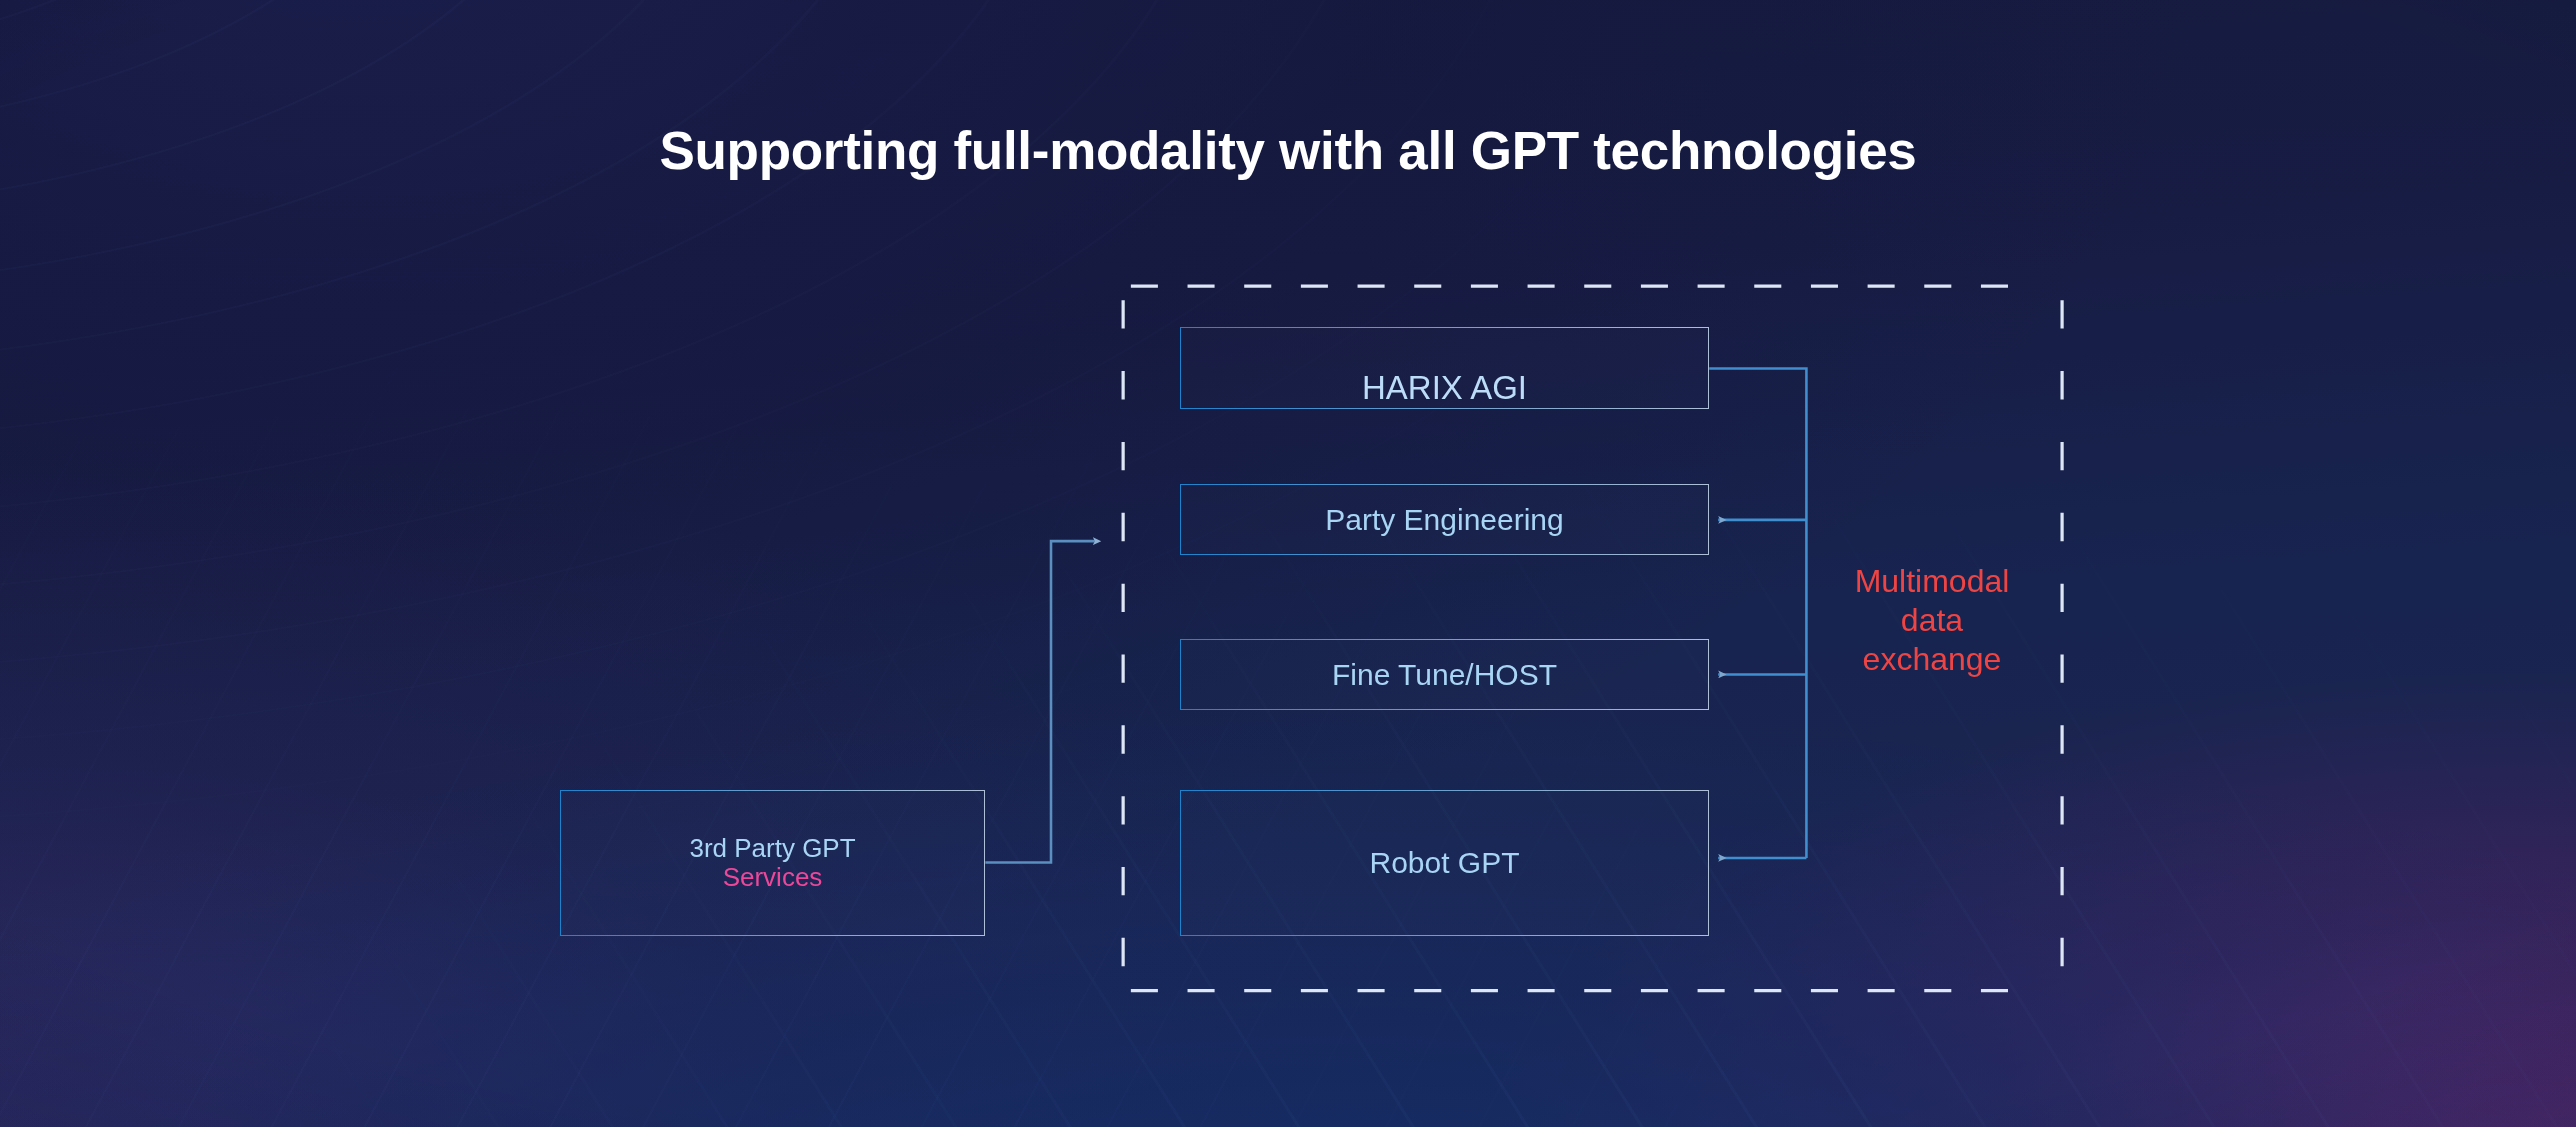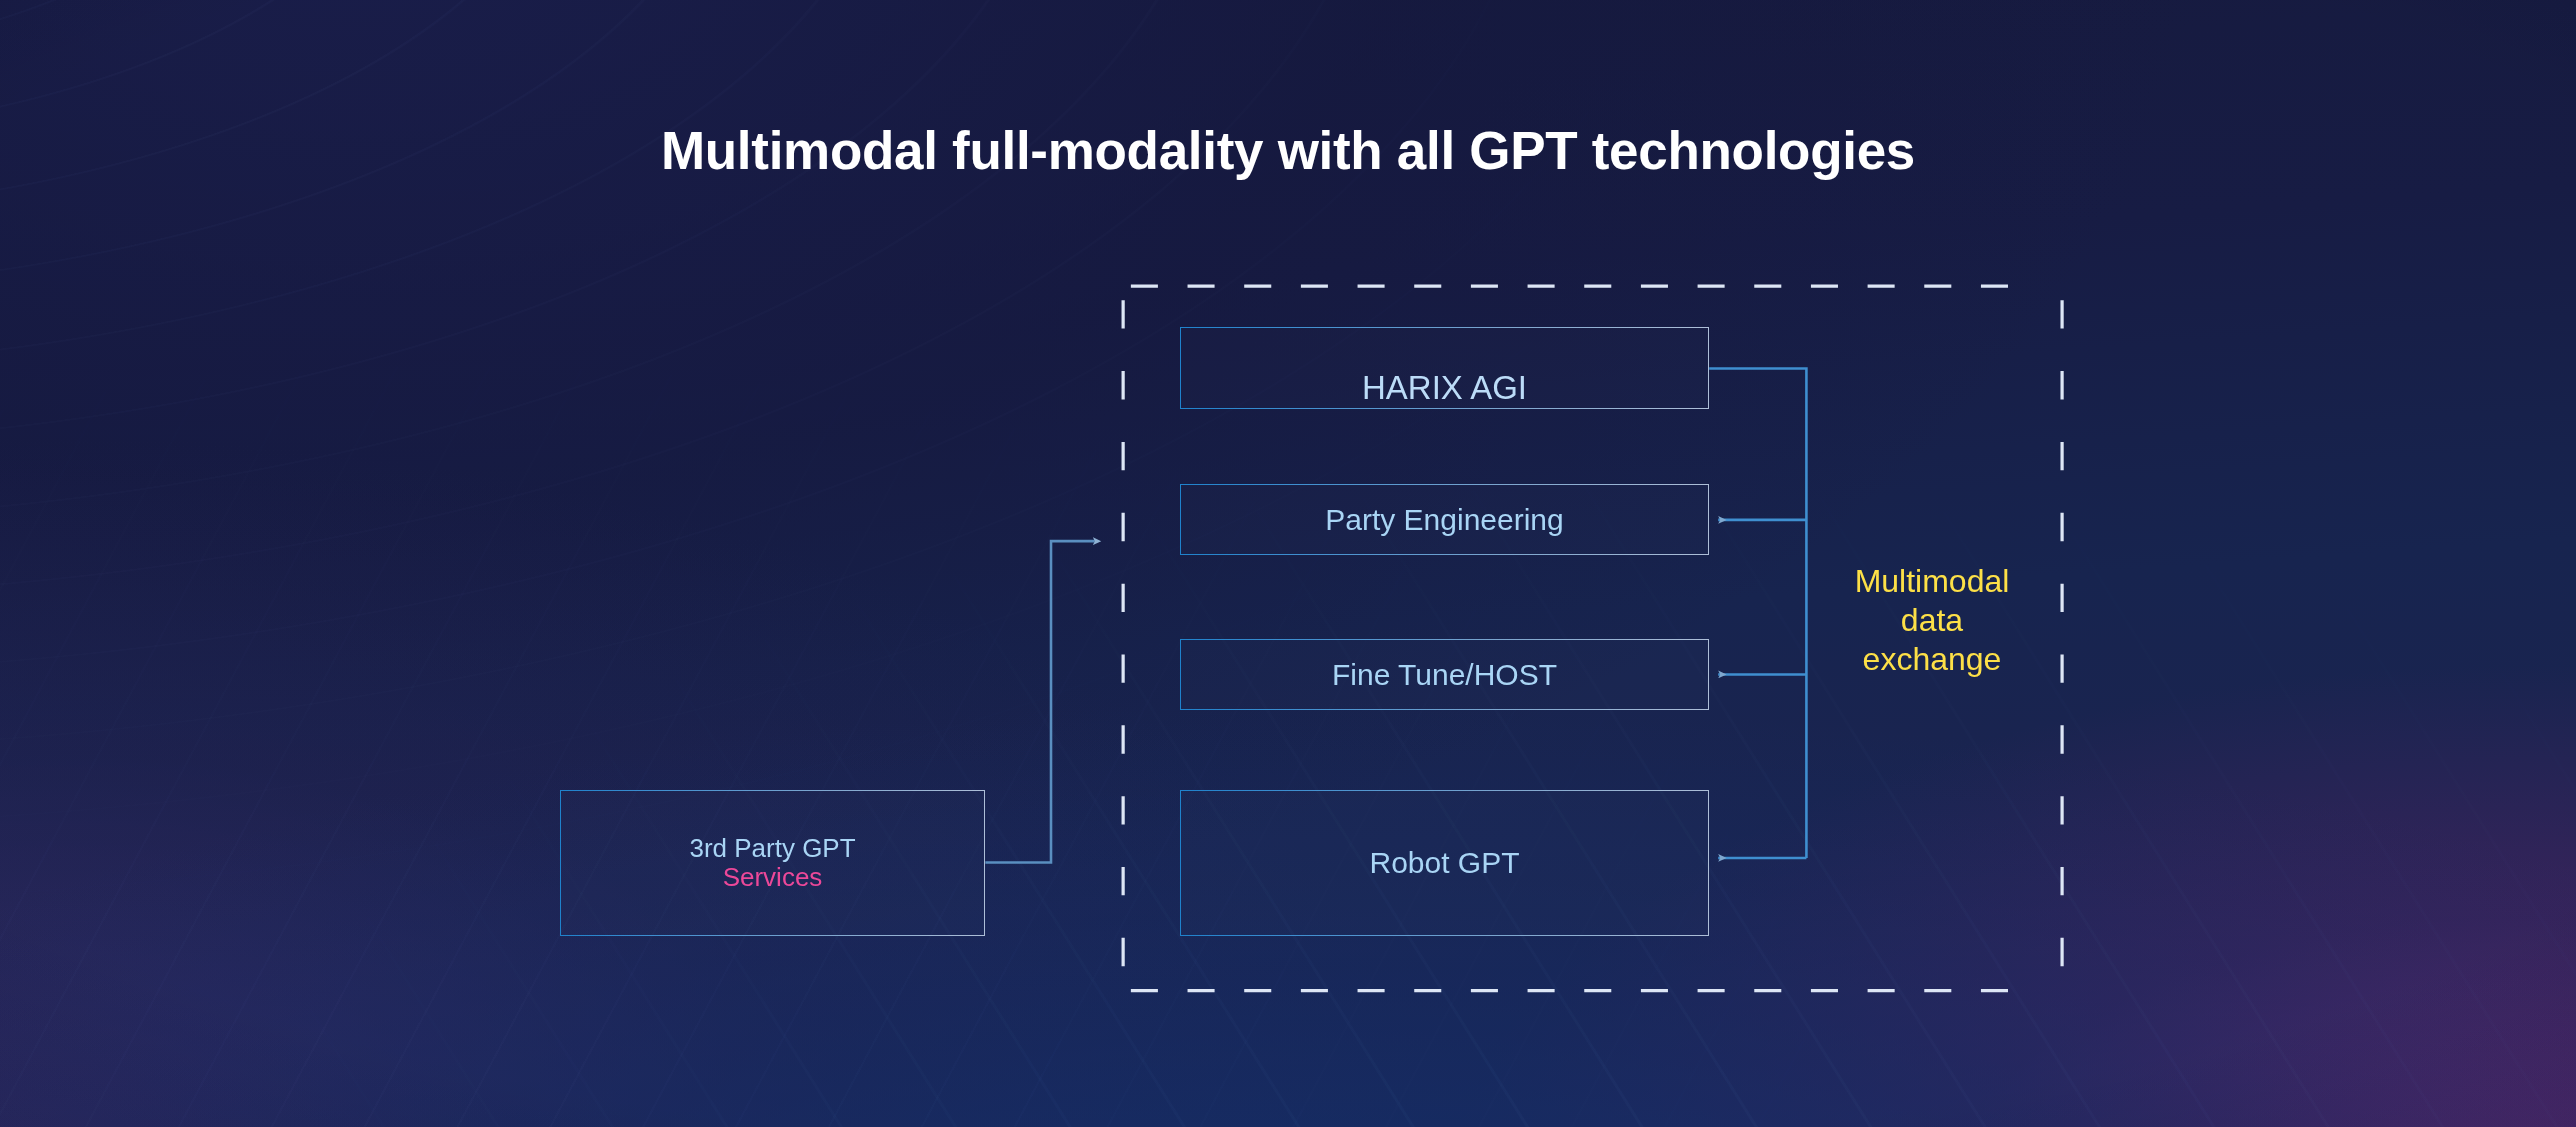--- a/index.html
+++ b/index.html
@@ -127,38 +127,38 @@
   #node-thirdparty { left: 560px;  top: 790px; width: 425px; height: 146px; }
   #node-thirdparty .node-label { font-size: 26px; }
 
   
   .side-label {
     position: absolute;
     left: 1816px;
     top: 562px;
     width: 232px;
     text-align: center;
-    color: #fde047;
+    color: #ef4444;
     font-size: 32px;
     line-height: 1.22;
   }
   .side-label .ln { display: block; }
 </style>
 </head>
 <body>
 
 <div id="stage">
 
   <div class="bg-layer bg-base"></div>
   <div class="bg-layer bg-arcs"></div>
   <div class="bg-layer bg-streaks-a"></div>
   <div class="bg-layer bg-streaks-b"></div>
   <div class="bg-layer bg-vignette"></div>
 
-  <div class="title">Multimodal full-modality with all GPT technologies</div>
+  <div class="title">Supporting full-modality with all GPT technologies</div>
 
   <svg class="overlay" width="2576" height="1128" viewBox="0 0 4000 1751">
     <defs>
       <marker id="arrow-left" markerWidth="16" markerHeight="16" refX="13" refY="6" orient="auto" markerUnits="userSpaceOnUse">
         <path d="M13,0 L0,6 L13,12 L10,6 Z" fill="#7fa8cf"></path>
       </marker>
       <marker id="arrow-right" markerWidth="16" markerHeight="16" refX="3" refY="6" orient="auto" markerUnits="userSpaceOnUse">
         <path d="M0,0 L13,6 L0,12 L3,6 Z" fill="#8fb2d4"></path>
       </marker>
     </defs>

